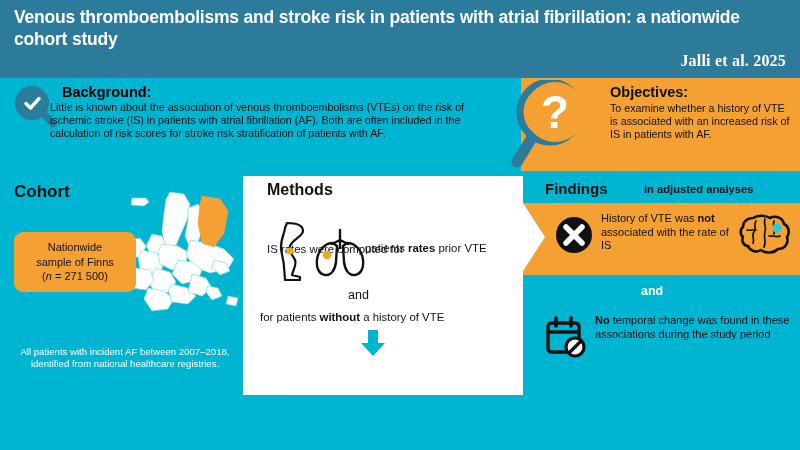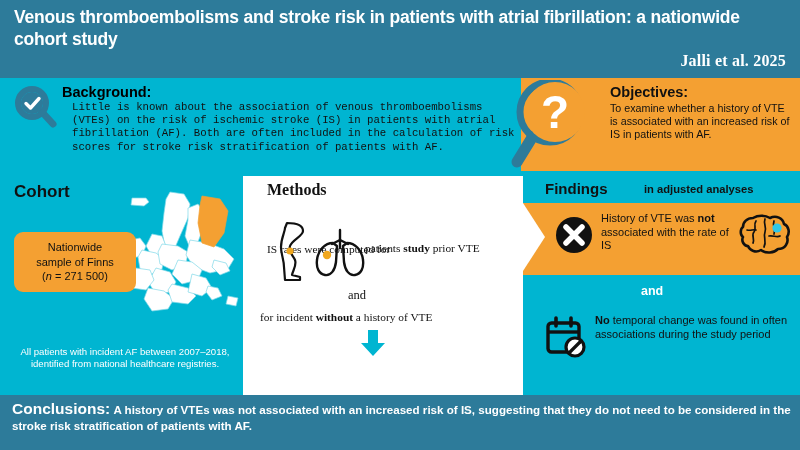--- a/index.html
+++ b/index.html
@@ -20,21 +20,21 @@
   .authors{
     position:absolute;right:14px;top:52px;
     color:#ffffff;font-family:"Liberation Serif","DejaVu Serif",serif;
     font-weight:bold;font-size:16px;letter-spacing:0.2px;
   }
 
   
   .bgstrip{position:absolute;left:0;top:78px;width:800px;height:98px;background:#00b5d1;}
   .bg-icon{position:absolute;left:14px;top:86px;width:44px;height:44px;}
   .bg-head{position:absolute;left:62px;top:84px;color:#000000;font-weight:bold;font-size:14.5px;}
-  .bg-text{position:absolute;left:72px;top:101px;width:450px;color:#111;font-size:10.7px;line-height:13.2px;font-family:Liberation Mono, monospace;}
+  .bg-text{position:absolute;left:50px;top:101px;width:450px;color:#111;font-size:10.7px;line-height:13.2px;}
 
   
   .obj-panel{position:absolute;left:521px;top:78px;width:279px;height:93px;background:#f4a032;}
   .obj-head{position:absolute;left:610px;top:84px;color:#111;font-weight:bold;font-size:14.5px;}
   .obj-text{position:absolute;left:610px;top:102px;width:182px;color:#111;font-size:10.7px;line-height:13.2px;}
   .qmark-wrap{position:absolute;left:503px;top:80px;width:92px;height:100px;}
   .q-circle{position:absolute;left:22px;top:2px;width:60px;height:60px;border-radius:50%;background:#f4a032;}
   .q-glyph{position:absolute;left:22px;top:2px;width:60px;height:60px;display:flex;align-items:center;justify-content:center;
            color:#fff;font-weight:bold;font-size:46px;line-height:46px;}
 
@@ -50,21 +50,21 @@
     display:flex;flex-direction:column;align-items:center;justify-content:center;
     color:#111;font-size:11px;line-height:14.5px;text-align:center;
   }
   .pill i{font-style:italic;}
   .cohort-note{position:absolute;left:6px;top:170px;width:238px;color:#fff;font-size:9.6px;line-height:12px;text-align:center;}
 
   
   .chev-right{position:absolute;left:243px;top:63px;width:28px;height:72px;}
 
   
-  .methods{position:absolute;left:243px;top:0;width:280px;height:219px;background:#ffffff;font-family:Liberation Serif, serif;}
+  .methods{position:absolute;left:243px;top:0;width:280px;height:219px;background:#ffffff;}
   .m-title{position:absolute;left:24px;top:5px;color:#111;font-weight:bold;font-size:16px;}
   .m-l1{position:absolute;left:24px;top:28px;color:#111;font-size:11.4px;margin-top:39px;}
   .m-icons{position:absolute;left:34px;top:44px;width:100px;height:62px;}
   .m-l2{position:absolute;left:122px;top:66px;color:#111;font-size:11.4px;}
   .m-and{position:absolute;left:105px;top:112px;color:#111;font-size:12.5px;}
   .m-l3{position:absolute;left:17px;top:135px;color:#111;font-size:11.4px;}
   .m-arrow{position:absolute;left:117px;top:154px;width:26px;height:26px;}
   .m-l4{position:absolute;left:24px;top:180px;color:#111;font-size:10.6px;line-height:13px;}
 
   
@@ -174,23 +174,23 @@
         <g fill="none" stroke="#111" stroke-width="2.4" stroke-linejoin="round" stroke-linecap="round">
           <path d="M63 10 L63 28"></path>
           <path d="M63 20 L55 24"></path>
           <path d="M63 20 L71 24"></path>
           <path d="M56 23 C48 23 41 30 40 40 C39 48 42 54 48 55 C54 56 58 50 59 42 L60 26 Z"></path>
           <path d="M70 23 C78 23 85 30 86 40 C87 48 84 54 78 55 C72 56 68 50 67 42 L66 26 Z"></path>
         </g>
         <circle cx="50" cy="35" r="4.2" fill="#f0a71e"></circle>
       </svg>
 
-      <div class="m-l2"><span>patients </span><b>study</b><span> prior VTE</span></div>
+      <div class="m-l2"><span>patients </span><b>rates</b><span> prior VTE</span></div>
       <div class="m-and">and</div>
-      <div class="m-l3"><span>for incident </span><b>without</b><span> a history of VTE</span></div>
+      <div class="m-l3"><span>for patients </span><b>without</b><span> a history of VTE</span></div>
 
       <svg class="m-arrow" viewBox="0 0 26 26">
         <path d="M8 0 H18 V13 H25 L13 26 L1 13 H8 Z" fill="#00b5d1"></path>
       </svg>
 
     </div>
 
     <div class="find">
       <div class="f-title">Findings</div>
       <div class="f-sub">in adjusted analyses</div>
@@ -219,24 +219,18 @@
 
       <div class="f-and">and</div>
 
       <svg class="cal" viewBox="0 0 42 42">
         <rect x="3" y="7" width="31" height="29" rx="3.5" fill="none" stroke="#111" stroke-width="3.4"></rect>
         <path d="M3 16 H34" stroke="#111" stroke-width="3.4"></path>
         <path d="M11 2 V10 M26 2 V10" stroke="#111" stroke-width="3.6" stroke-linecap="round"></path>
         <circle cx="30" cy="31" r="9" fill="#fff" stroke="#111" stroke-width="3.2"></circle>
         <path d="M25 36 L35 26" stroke="#111" stroke-width="3.2" stroke-linecap="round"></path>
       </svg>
-      <div class="f-text2"><b>No</b><span> temporal change was found in often associations during the study period</span></div>
+      <div class="f-text2"><b>No</b><span> temporal change was found in these associations during the study period</span></div>
     </div>
   </div>
 
-  <div class="concl">
-    <div class="c-inner">
-      <span class="c-head">Conclusions:</span>
-      <b>A history of VTEs was not associated with an increased risk of IS, suggesting that they do not need to be considered in the stroke risk stratification of patients with AF.</b>
-    </div>
-  </div>
 
 </div>
 
 </body></html>

